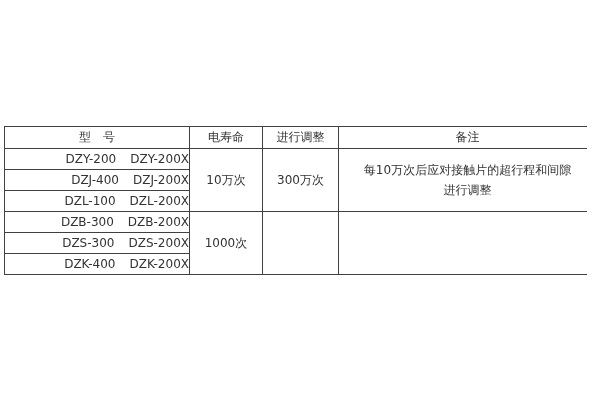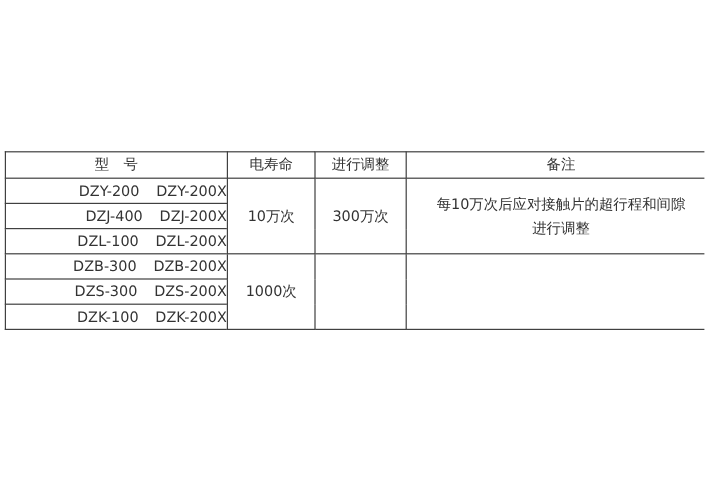--- a/index.html
+++ b/index.html
@@ -121,20 +121,20 @@
         <td>
           <div class="model-pair">
             <span>DZS-300</span>
             <span>DZS-200X</span>
           </div>
         </td>
       </tr>
       <tr>
         <td>
           <div class="model-pair">
-            <span>DZK-100</span>
+            <span>DZK-400</span>
             <span>DZK-200X</span>
           </div>
         </td>
       </tr>
     </tbody>
   </table>
 </div>
 
 </body></html>

